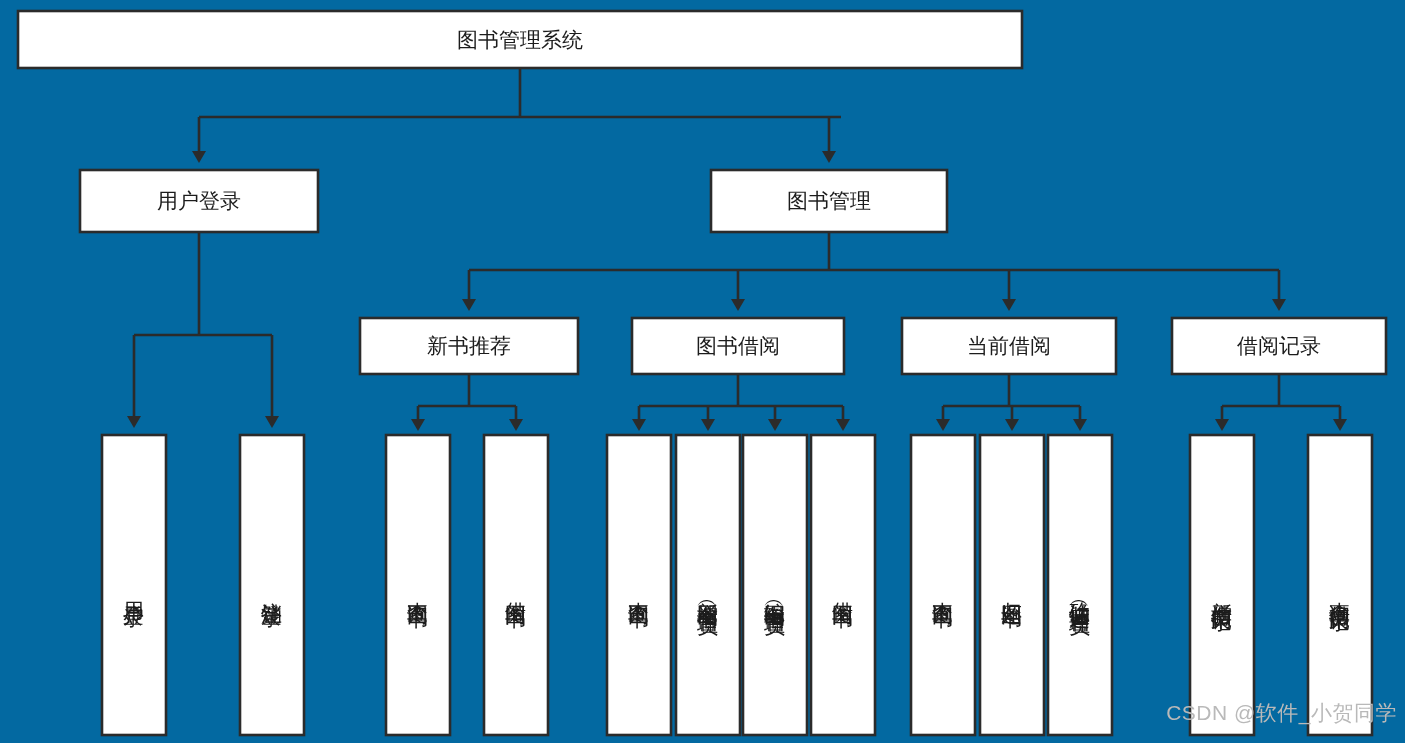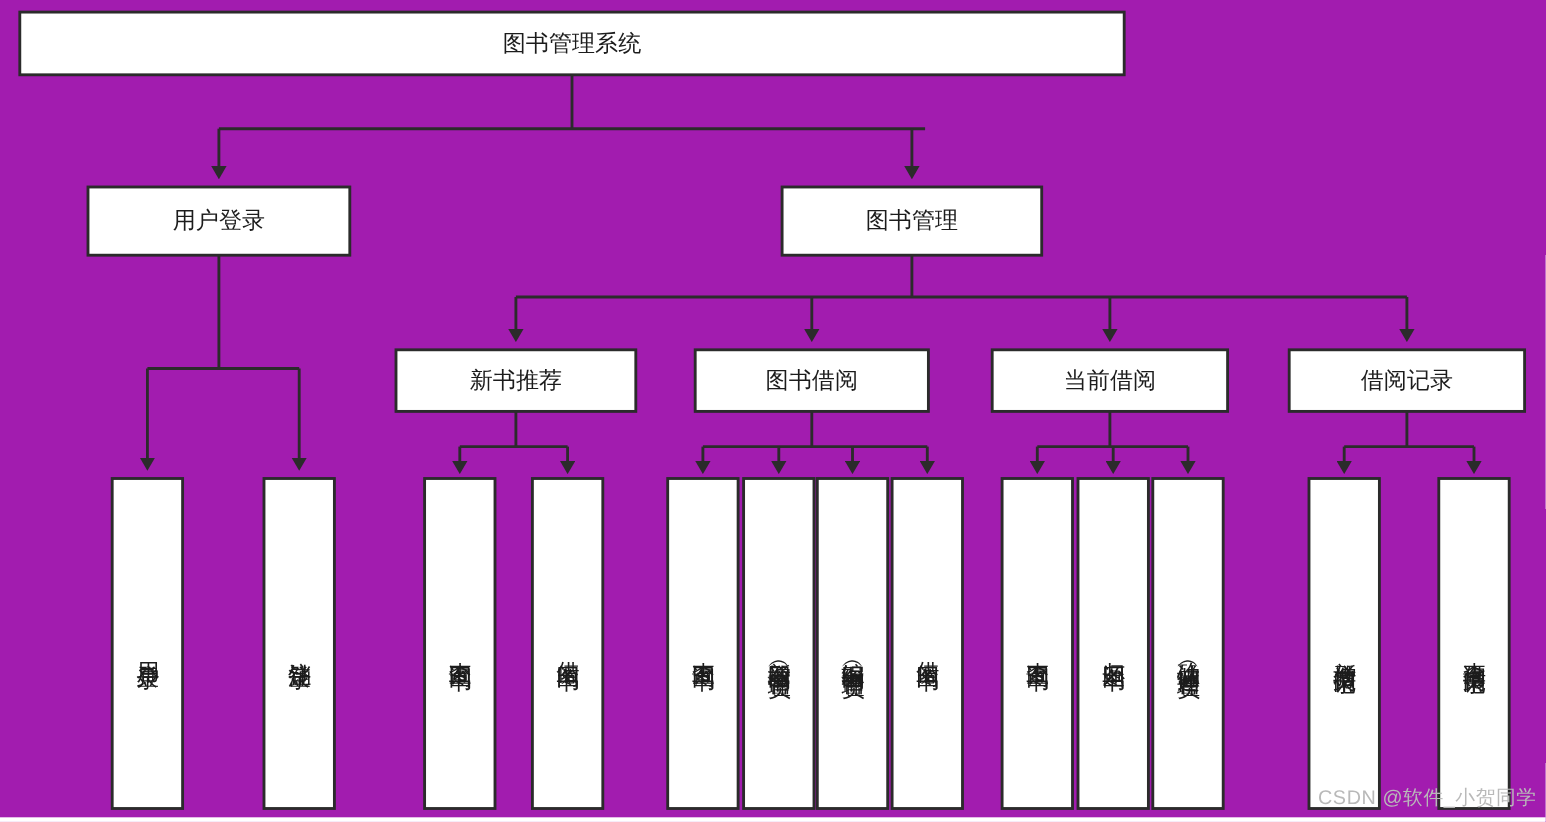--- a/index.html
+++ b/index.html
@@ -10,21 +10,21 @@
   body {
     width: 1405px;
     height: 747px;
     font-family: "Liberation Sans", "DejaVu Sans", sans-serif;
     overflow: hidden;
   }
   #diagram-root {
     position: relative;
     width: 1405px;
     height: 743px;
-    background: #a21caf;
+    background: #0369a1;
   }
   svg#flow {
     position: absolute;
     top: 0;
     left: 0;
     width: 1405px;
     height: 747px;
     display: block;
   }
   .node-rect {
@@ -54,23 +54,23 @@
     fill: none;
     stroke-linecap: butt;
   }
   .arrow-head {
     fill: #2b2b2b;
     stroke: none;
   }
   .watermark {
     position: absolute;
     right: 8px;
-    bottom: 6px;
-    font-family: "Liberation Sans", "DejaVu Sans", sans-serif;
-    font-size: 18px;
+    bottom: 16px;
+    font-family: "Liberation Sans", "DejaVu Sans", sans-serif;
+    font-size: 21px;
     color: #b9b9b9;
     white-space: nowrap;
     letter-spacing: 0.5px;
     pointer-events: none;
   }
 </style>
 </head>
 <body>
 
 <div id="diagram-root">

